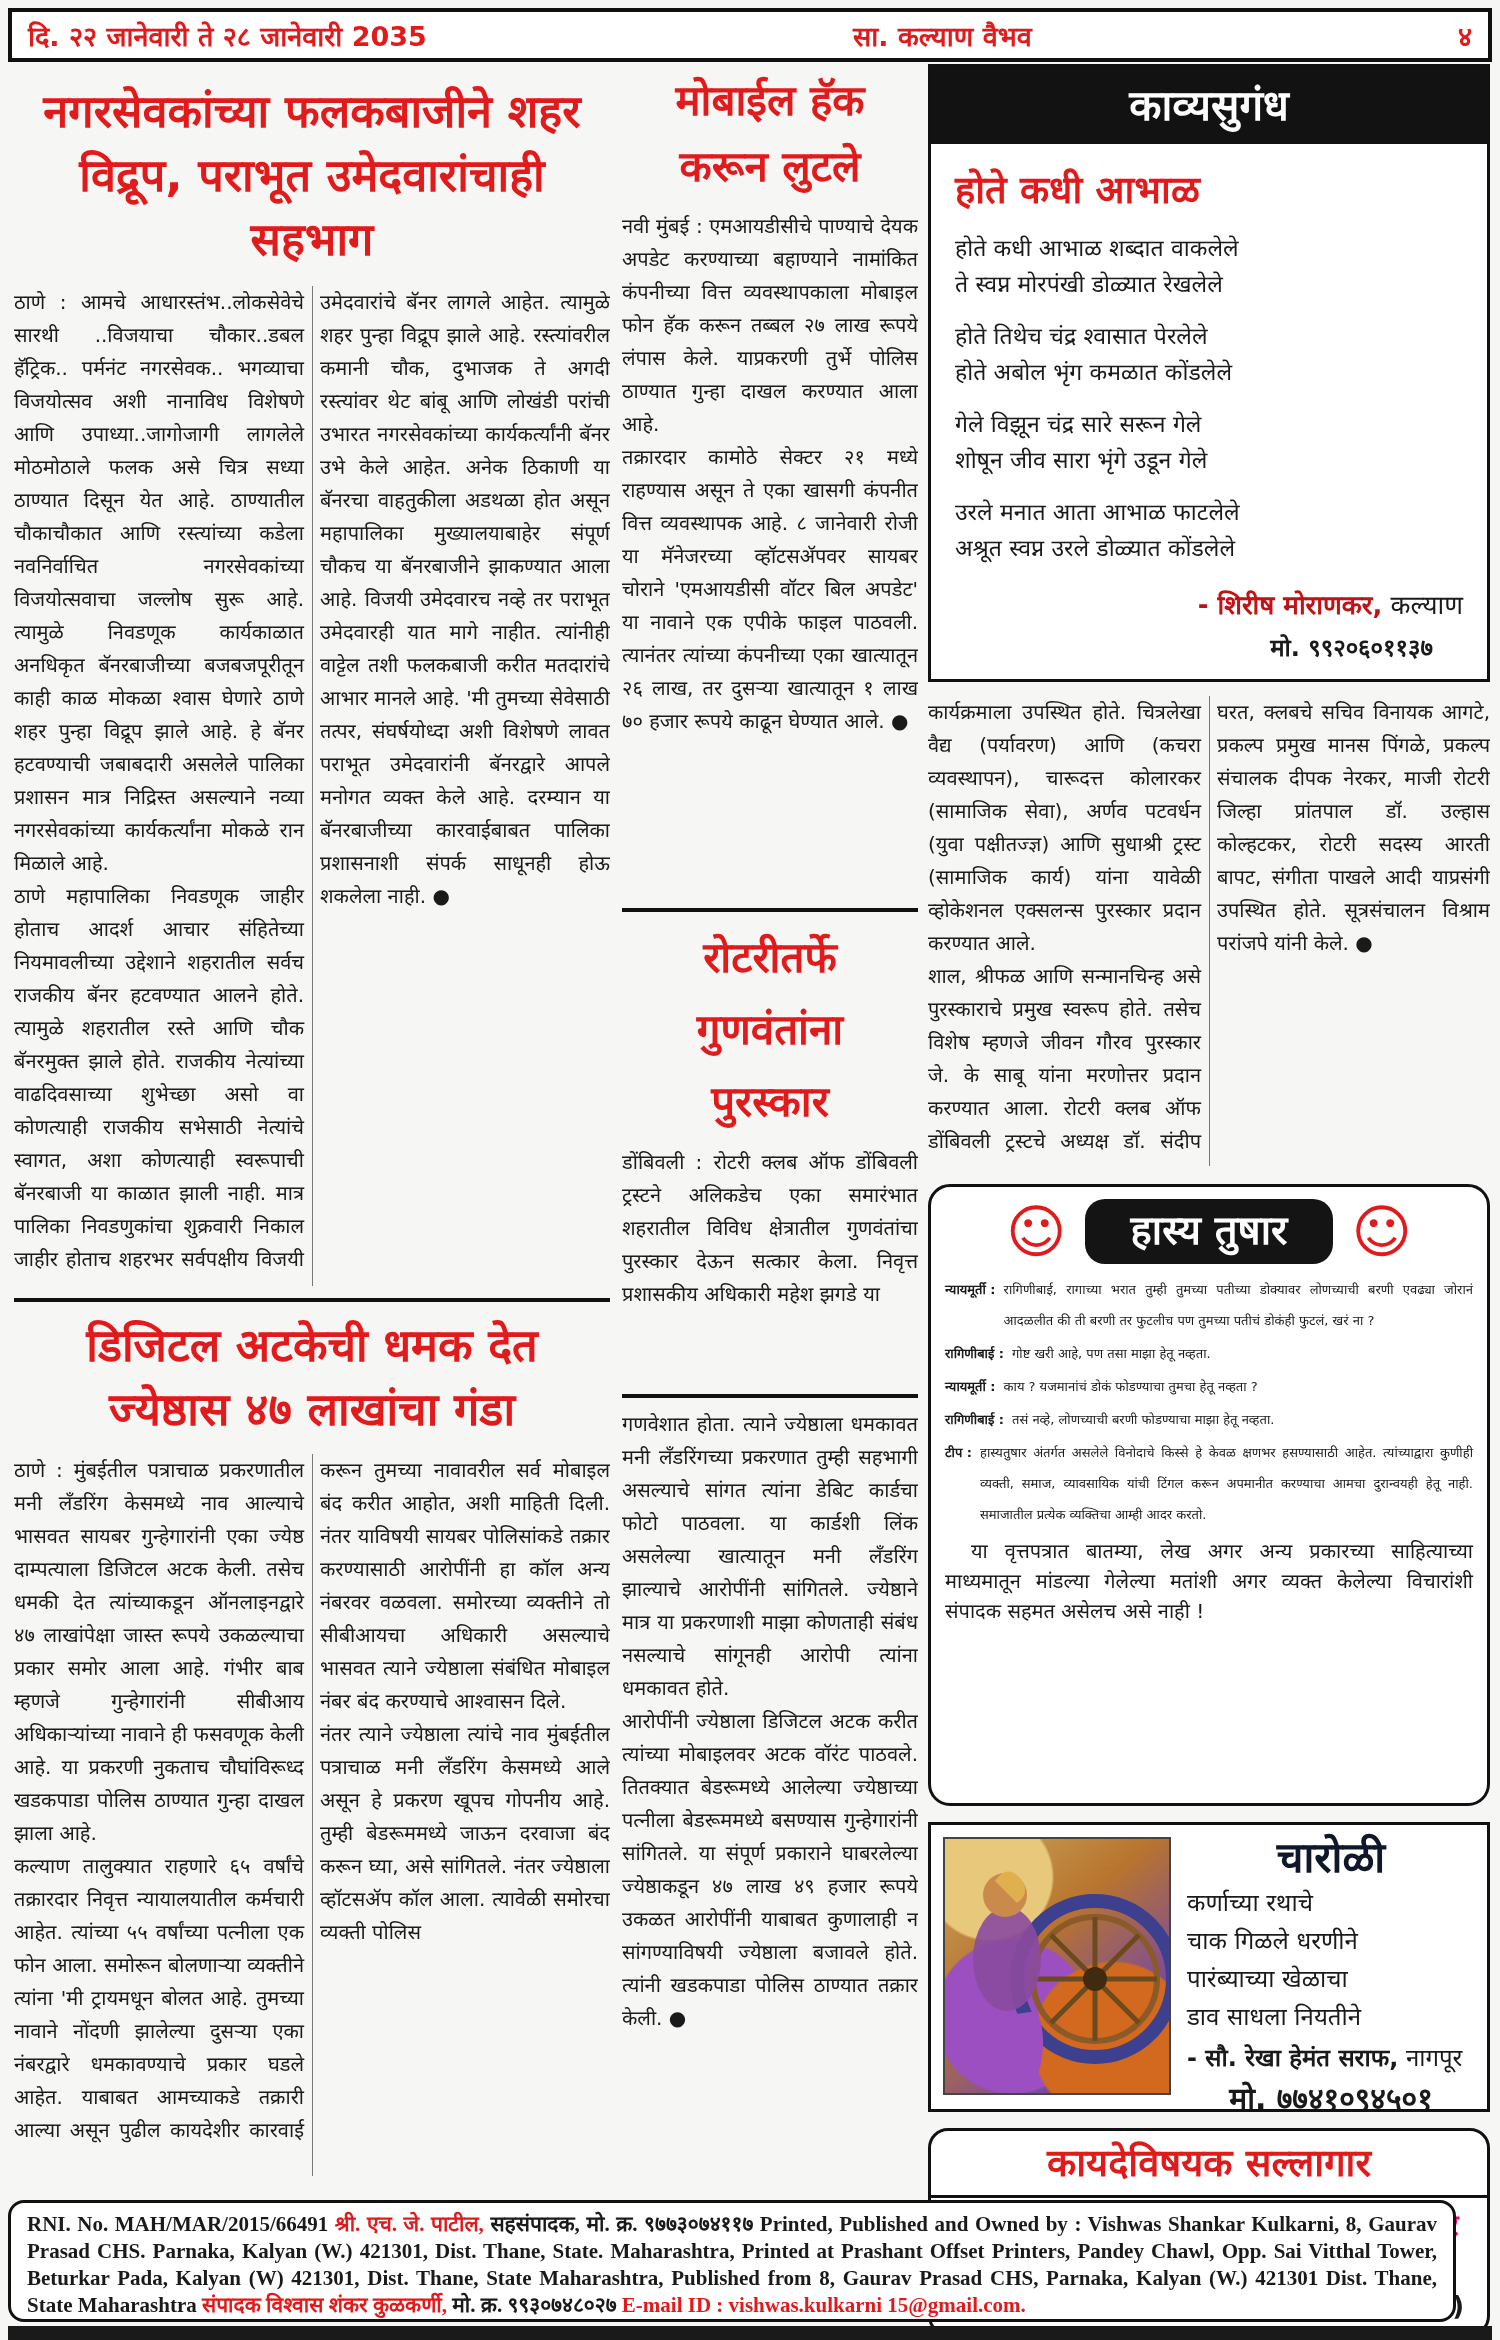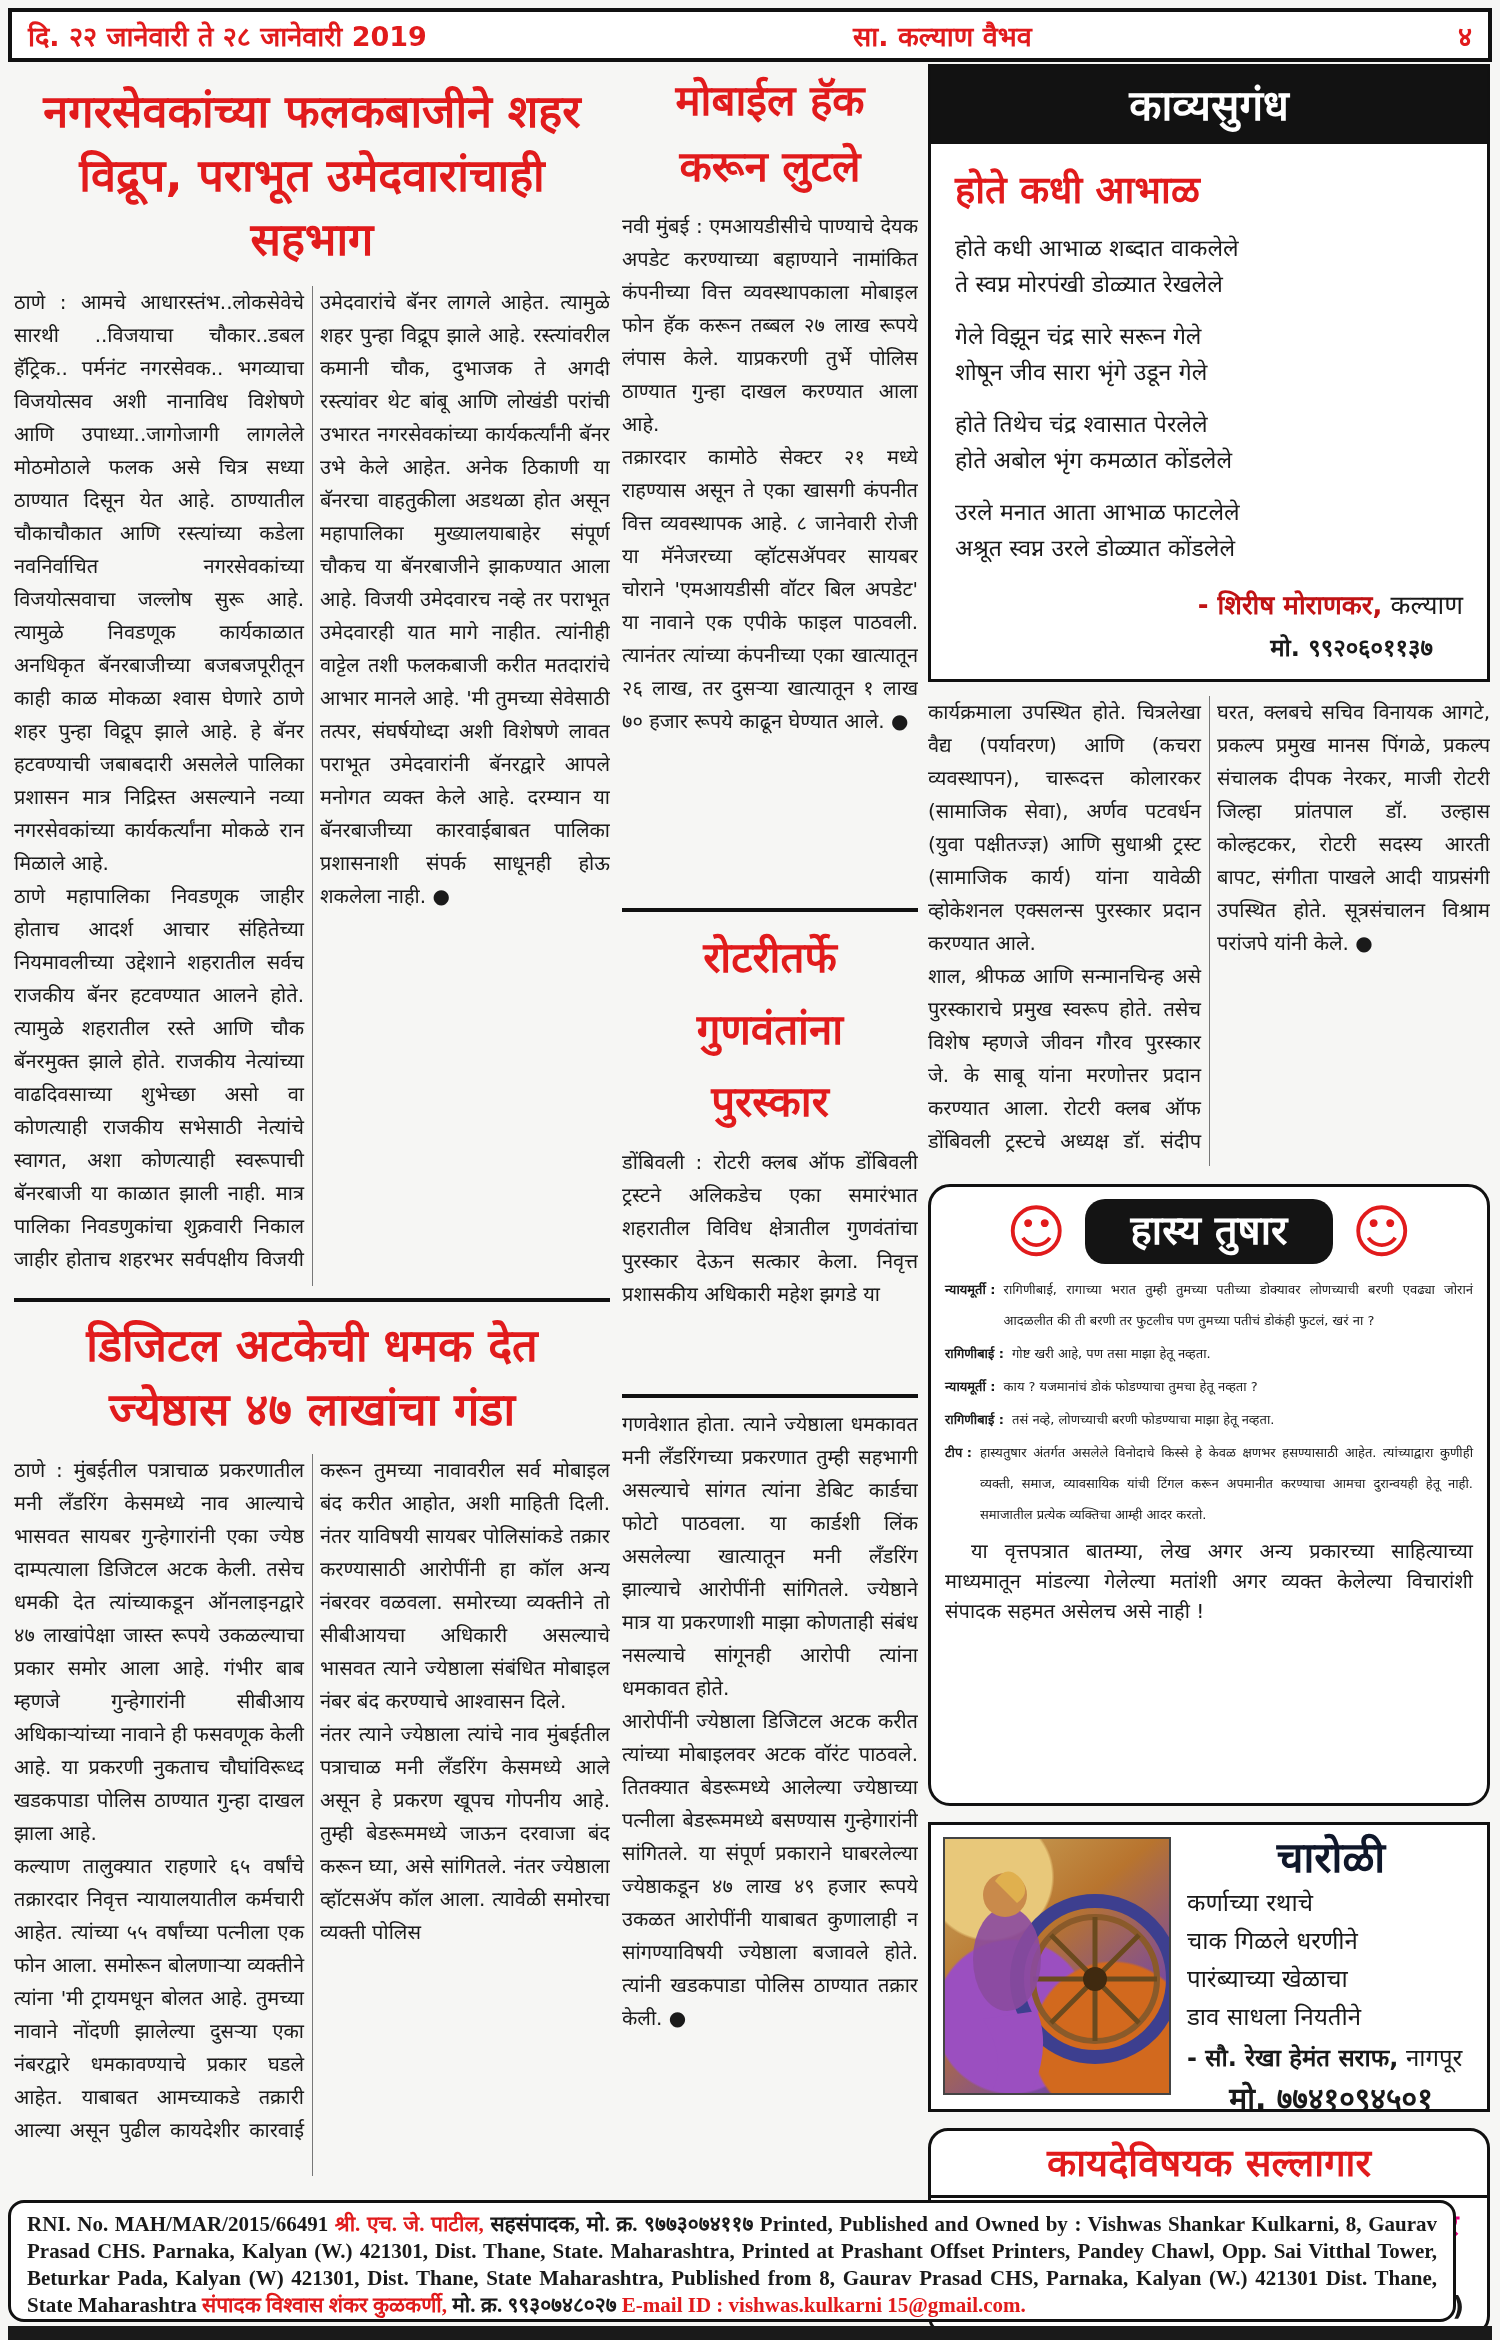--- a/index.html
+++ b/index.html
@@ -94,21 +94,21 @@
     border-radius:16px; background:#fff; padding:8px 16px;
     font-family:"Liberation Serif", serif; font-weight:bold; font-size:21px; line-height:27px;
     text-align:justify; }
   #footer-box .red { color:#e11b1c; }
   #bottom-bar { left:8px; top:2326px; width:1484px; height:14px; background:#1a1a1a; }
 </style>
 </head>
 <body>
 
 <div id="header" class="abs">
-  <span>दि. २२ जानेवारी  ते २८ जानेवारी  2019</span>
+  <span>दि. २२ जानेवारी  ते २८ जानेवारी  2035</span>
   <span>सा. कल्याण वैभव</span>
   <span>४</span>
 </div>
 
 <div id="left-group" class="abs">
   <div id="h1a" class="headline">नगरसेवकांच्या फलकबाजीने शहर
 विद्रूप, पराभूत उमेदवारांचाही सहभाग</div>
   <div id="body1" class="bodytxt twocol">ठाणे : आमचे आधारस्तंभ..लोकसेवेचे सारथी ..विजयाचा चौकार..डबल हॅट्रिक.. पर्मनंट नगरसेवक.. भगव्याचा विजयोत्सव अशी नानाविध विशेषणे आणि उपाध्या..जागोजागी लागलेले मोठमोठाले फलक असे चित्र सध्या ठाण्यात दिसून येत आहे. ठाण्यातील चौकाचौकात आणि रस्त्यांच्या कडेला नवनिर्वाचित नगरसेवकांच्या विजयोत्सवाचा जल्लोष सुरू आहे. त्यामुळे निवडणूक कार्यकाळात अनधिकृत बॅनरबाजीच्या बजबजपूरीतून काही काळ मोकळा श्वास घेणारे ठाणे शहर पुन्हा विद्रूप झाले आहे. हे बॅनर हटवण्याची जबाबदारी असलेले पालिका प्रशासन मात्र निद्रिस्त असल्याने नव्या नगरसेवकांच्या कार्यकर्त्यांना मोकळे रान मिळाले आहे.
 ठाणे महापालिका निवडणूक जाहीर होताच आदर्श आचार संहितेच्या नियमावलीच्या उद्देशाने शहरातील सर्वच राजकीय बॅनर हटवण्यात आलने होते. त्यामुळे शहरातील रस्ते आणि चौक बॅनरमुक्त झाले होते. राजकीय नेत्यांच्या वाढदिवसाच्या शुभेच्छा असो वा कोणत्याही राजकीय सभेसाठी नेत्यांचे स्वागत, अशा कोणत्याही स्वरूपाची बॅनरबाजी या काळात झाली नाही. मात्र पालिका निवडणुकांचा शुक्रवारी निकाल जाहीर होताच शहरभर सर्वपक्षीय विजयी उमेदवारांचे बॅनर लागले आहेत. त्यामुळे शहर पुन्हा विद्रूप झाले आहे. रस्त्यांवरील कमानी चौक, दुभाजक ते अगदी रस्त्यांवर थेट बांबू आणि लोखंडी परांची उभारत नगरसेवकांच्या कार्यकर्त्यांनी बॅनर उभे केले आहेत. अनेक ठिकाणी या बॅनरचा वाहतुकीला अडथळा होत असून महापालिका मुख्यालयाबाहेर संपूर्ण चौकच या बॅनरबाजीने झाकण्यात आला आहे. विजयी उमेदवारच नव्हे तर पराभूत उमेदवारही यात मागे नाहीत. त्यांनीही वाट्टेल तशी फलकबाजी करीत मतदारांचे आभार मानले आहे. 'मी तुमच्या सेवेसाठी तत्पर, संघर्षयोध्दा अशी विशेषणे लावत पराभूत उमेदवारांनी बॅनरद्वारे आपले मनोगत व्यक्त केले आहे. दरम्यान या बॅनरबाजीच्या कारवाईबाबत पालिका प्रशासनाशी संपर्क साधूनही होऊ शकलेला नाही.   ●</div>
   <div id="rule1" class="hrule"></div>
@@ -135,24 +135,24 @@
 </div>
 
 <div id="right-col" class="abs">
 
   <div id="poem-box">
     <div id="poem-head">काव्यसुगंध</div>
     <div id="poem-inner">
       <div id="poem-title">होते कधी आभाळ</div>
       <div class="stanza">होते कधी आभाळ शब्दात वाकलेले
 ते स्वप्न मोरपंखी डोळ्यात रेखलेले</div>
+      <div class="stanza">होते तिथेच चंद्र श्वासात पेरलेले
+होते अबोल भृंग कमळात कोंडलेले</div>
       <div class="stanza">गेले विझून चंद्र सारे सरून गेले
 शोषून जीव सारा भृंगे उडून गेले</div>
-      <div class="stanza">होते तिथेच चंद्र श्वासात पेरलेले
-होते अबोल भृंग कमळात कोंडलेले</div>
       <div class="stanza">उरले मनात आता आभाळ फाटलेले
 अश्रूत स्वप्न उरले डोळ्यात कोंडलेले</div>
       <div id="poem-author"><span style="color:#c01315">- शिरीष मोराणकर,</span><span class="place"> कल्याण</span></div>
       <div id="poem-phone">मो. ९९२०६०११३७</div>
     </div>
   </div>
 
   <div id="rotary-cont" class="bodytxt twocol">कार्यक्रमाला उपस्थित होते. चित्रलेखा वैद्य (पर्यावरण) आणि (कचरा व्यवस्थापन), चारूदत्त कोलारकर (सामाजिक सेवा), अर्णव पटवर्धन (युवा पक्षीतज्ज्ञ) आणि सुधाश्री ट्रस्ट (सामाजिक कार्य) यांना यावेळी व्होकेशनल एक्सलन्स पुरस्कार प्रदान करण्यात आले.
 शाल, श्रीफळ आणि सन्मानचिन्ह असे पुरस्काराचे प्रमुख स्वरूप होते. तसेच विशेष म्हणजे जीवन गौरव पुरस्कार जे. के साबू यांना मरणोत्तर प्रदान करण्यात आला. रोटरी क्लब ऑफ डोंबिवली ट्रस्टचे अध्यक्ष डॉ. संदीप घरत, क्लबचे सचिव विनायक आगटे, प्रकल्प प्रमुख मानस पिंगळे, प्रकल्प संचालक दीपक नेरकर, माजी रोटरी जिल्हा प्रांतपाल डॉ. उल्हास कोल्हटकर, रोटरी सदस्य आरती बापट, संगीता पाखले आदी याप्रसंगी उपस्थित होते. सूत्रसंचालन विश्राम परांजपे यांनी केले.   ●</div>
 

